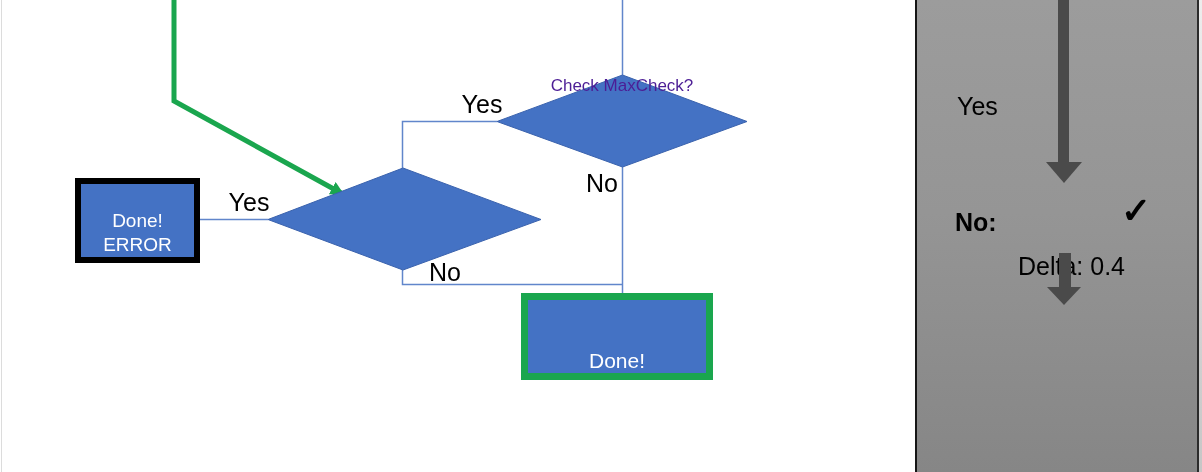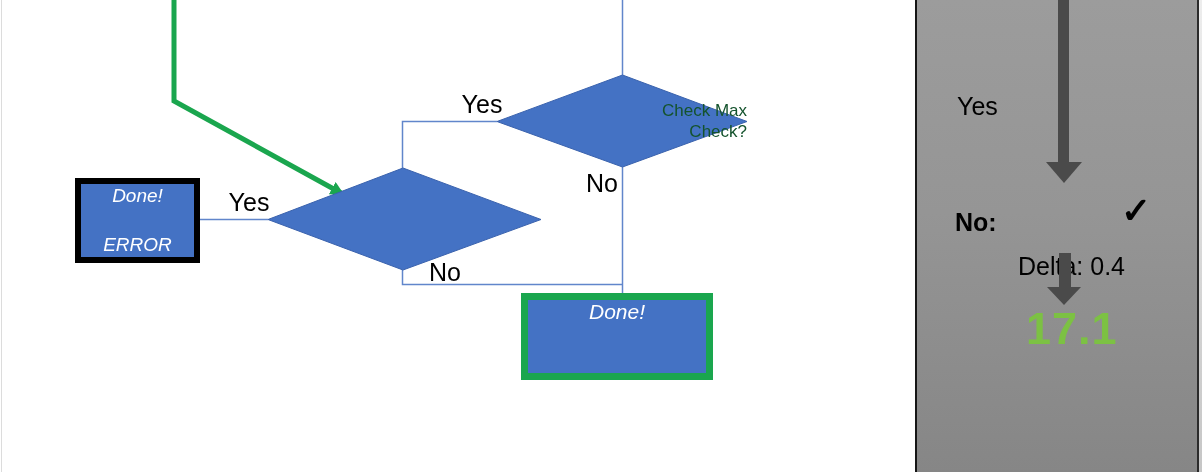--- a/index.html
+++ b/index.html
@@ -6,32 +6,32 @@
   .stage{
     position:relative;width:1202px;height:472px;overflow:hidden;
     background:#ffffff;font-family:"Liberation Sans",sans-serif;
   }
   .edge-line{position:absolute;left:1px;top:0;width:1px;height:472px;background:#dcdcdc;}
   .flow-svg{position:absolute;left:0;top:0;}
 
   
   .node-box{
     position:absolute;background:#4472C4;color:#ffffff;
-    display:flex;flex-direction:column;align-items:center;justify-content:space-between;
-    box-sizing:border-box;text-align:center;font-style:italic;
+    display:flex;flex-direction:column;align-items:center;justify-content:flex-end;
+    box-sizing:border-box;text-align:center;
   }
   .error-box{left:75px;top:178px;width:125px;height:85px;border:6px solid #000000;
     font-size:19px;line-height:24px;}
   .done-box{left:521px;top:293px;width:192px;height:87px;border:7px solid #1AA64E;
     font-size:21px;}
 
   
   .diamond-label{
-    position:absolute;color:#14532d;display:flex;flex-direction:column;
-    align-items:flex-end;justify-content:center;text-align:center;
+    position:absolute;color:#4c1d95;display:flex;
+    align-items:flex-start;justify-content:center;text-align:center;
     font-size:17px;line-height:21px;pointer-events:none;
   }
   .d1-label{left:497px;top:75px;width:250px;height:92px;}
   .d2-label{left:268px;top:168px;width:273px;height:102px;}
 
   
   .flow-label{position:absolute;color:#000000;font-size:25px;line-height:26px;text-align:center;}
   .lbl-check-yes{left:456px;top:91px;width:52px;}
   .lbl-check-no{left:580px;top:170px;width:44px;}
   .lbl-rate-yes{left:225px;top:189px;width:48px;}
@@ -112,16 +112,15 @@
       <div class="head"></div>
     </div>
     <div class="panel-label panel-yes">Yes</div>
     <div class="panel-label panel-no">No:</div>
     <div class="panel-label panel-delta">Delta: 0.4</div>
     <div class="panel-label panel-check">✓</div>
     <div class="gray-arrow arrow2">
       <div class="shaft"></div>
       <div class="head"></div>
     </div>
-    <div class="panel-result">17.1</div>
   </div>
   <div class="panel-right-strip"></div>
 </div>
 
 </body></html>

